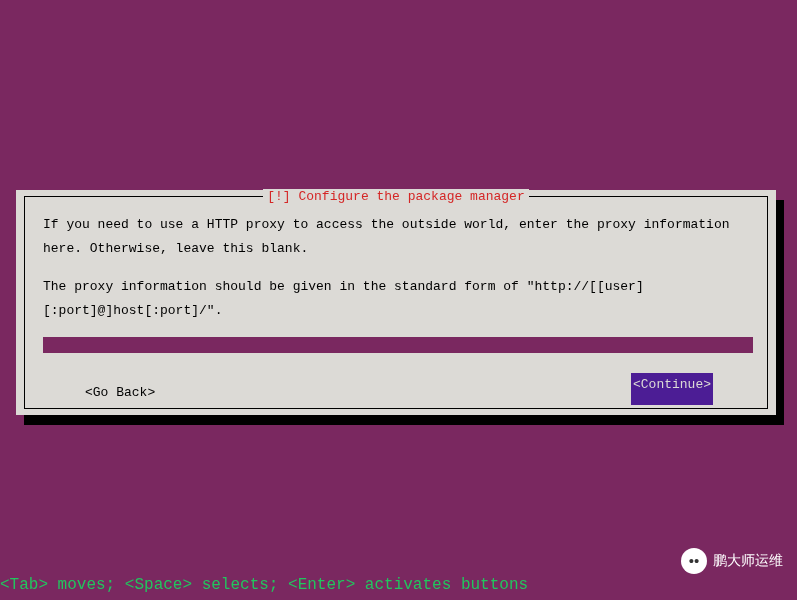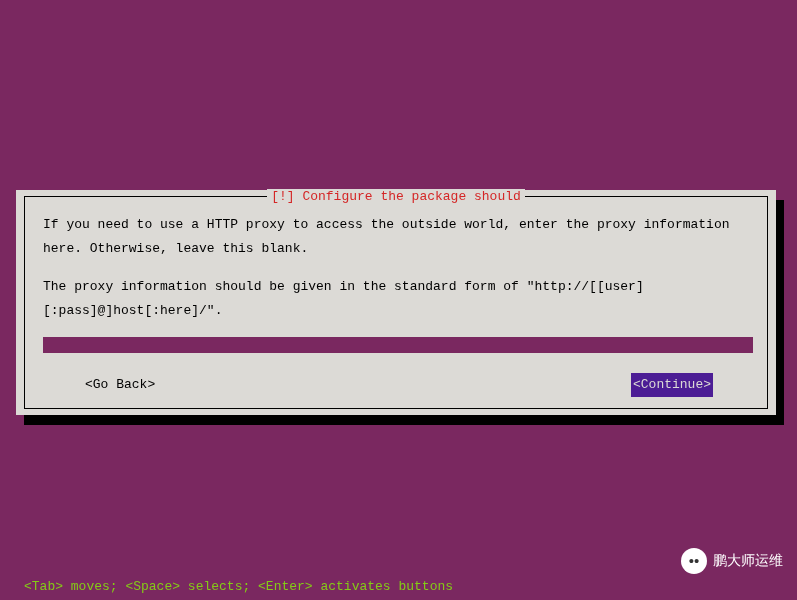--- a/index.html
+++ b/index.html
@@ -61,33 +61,32 @@
       width: 710px;
       height: 16px;
       background: #7a2860;
       color: #dcdad6;
     }
     .button-row {
       display: flex;
       justify-content: space-between;
       padding: 0 36px 0 42px;
     }
-    .btn-back { color: #000; }
+    .btn-back { color: #000; margin-top: 8px; }
     .btn-continue {
       background: #4c1d95;
       color: #dcdad6;
       padding: 0 2px;
     }
     .footer {
       position: absolute;
       left: 0;
       bottom: 6px;
-      color: #84cc16;
-      font-size: 13px;
-      padding-left: 24px;
+      color: #22c55e;
+      font-size: 16px;
     }
     .watermark {
       position: absolute;
       right: 14px;
       bottom: 26px;
       display: flex;
       align-items: center;
       gap: 6px;
       color: #fff;
       font-family: sans-serif;
@@ -105,25 +104,25 @@
     }
   </style>
 </head>
 <body>
 
 <div class="dialog-shadow"></div>
 
 <div class="dialog">
   <div class="inner-border">
     <div class="title-wrap">
-      <span class="title-inner">[!] Configure the package should</span>
+      <span class="title-inner">[!] Configure the package manager</span>
     </div>
     <div class="content">
       <div class="para">If you need to use a HTTP proxy to access the outside world, enter the proxy information here. Otherwise, leave this blank.</div>
-      <div class="para">The proxy information should be given in the standard form of "http://[[user][:pass]@]host[:here]/".</div>
+      <div class="para">The proxy information should be given in the standard form of "http://[[user][:port]@]host[:port]/".</div>
       <div class="input-line"></div>
       <div class="button-row">
         <span class="btn-back">&lt;Go Back&gt;</span>
         <span class="btn-continue">&lt;Continue&gt;</span>
       </div>
     </div>
   </div>
 </div>
 
 <div class="footer">&lt;Tab&gt; moves; &lt;Space&gt; selects; &lt;Enter&gt; activates buttons</div>

